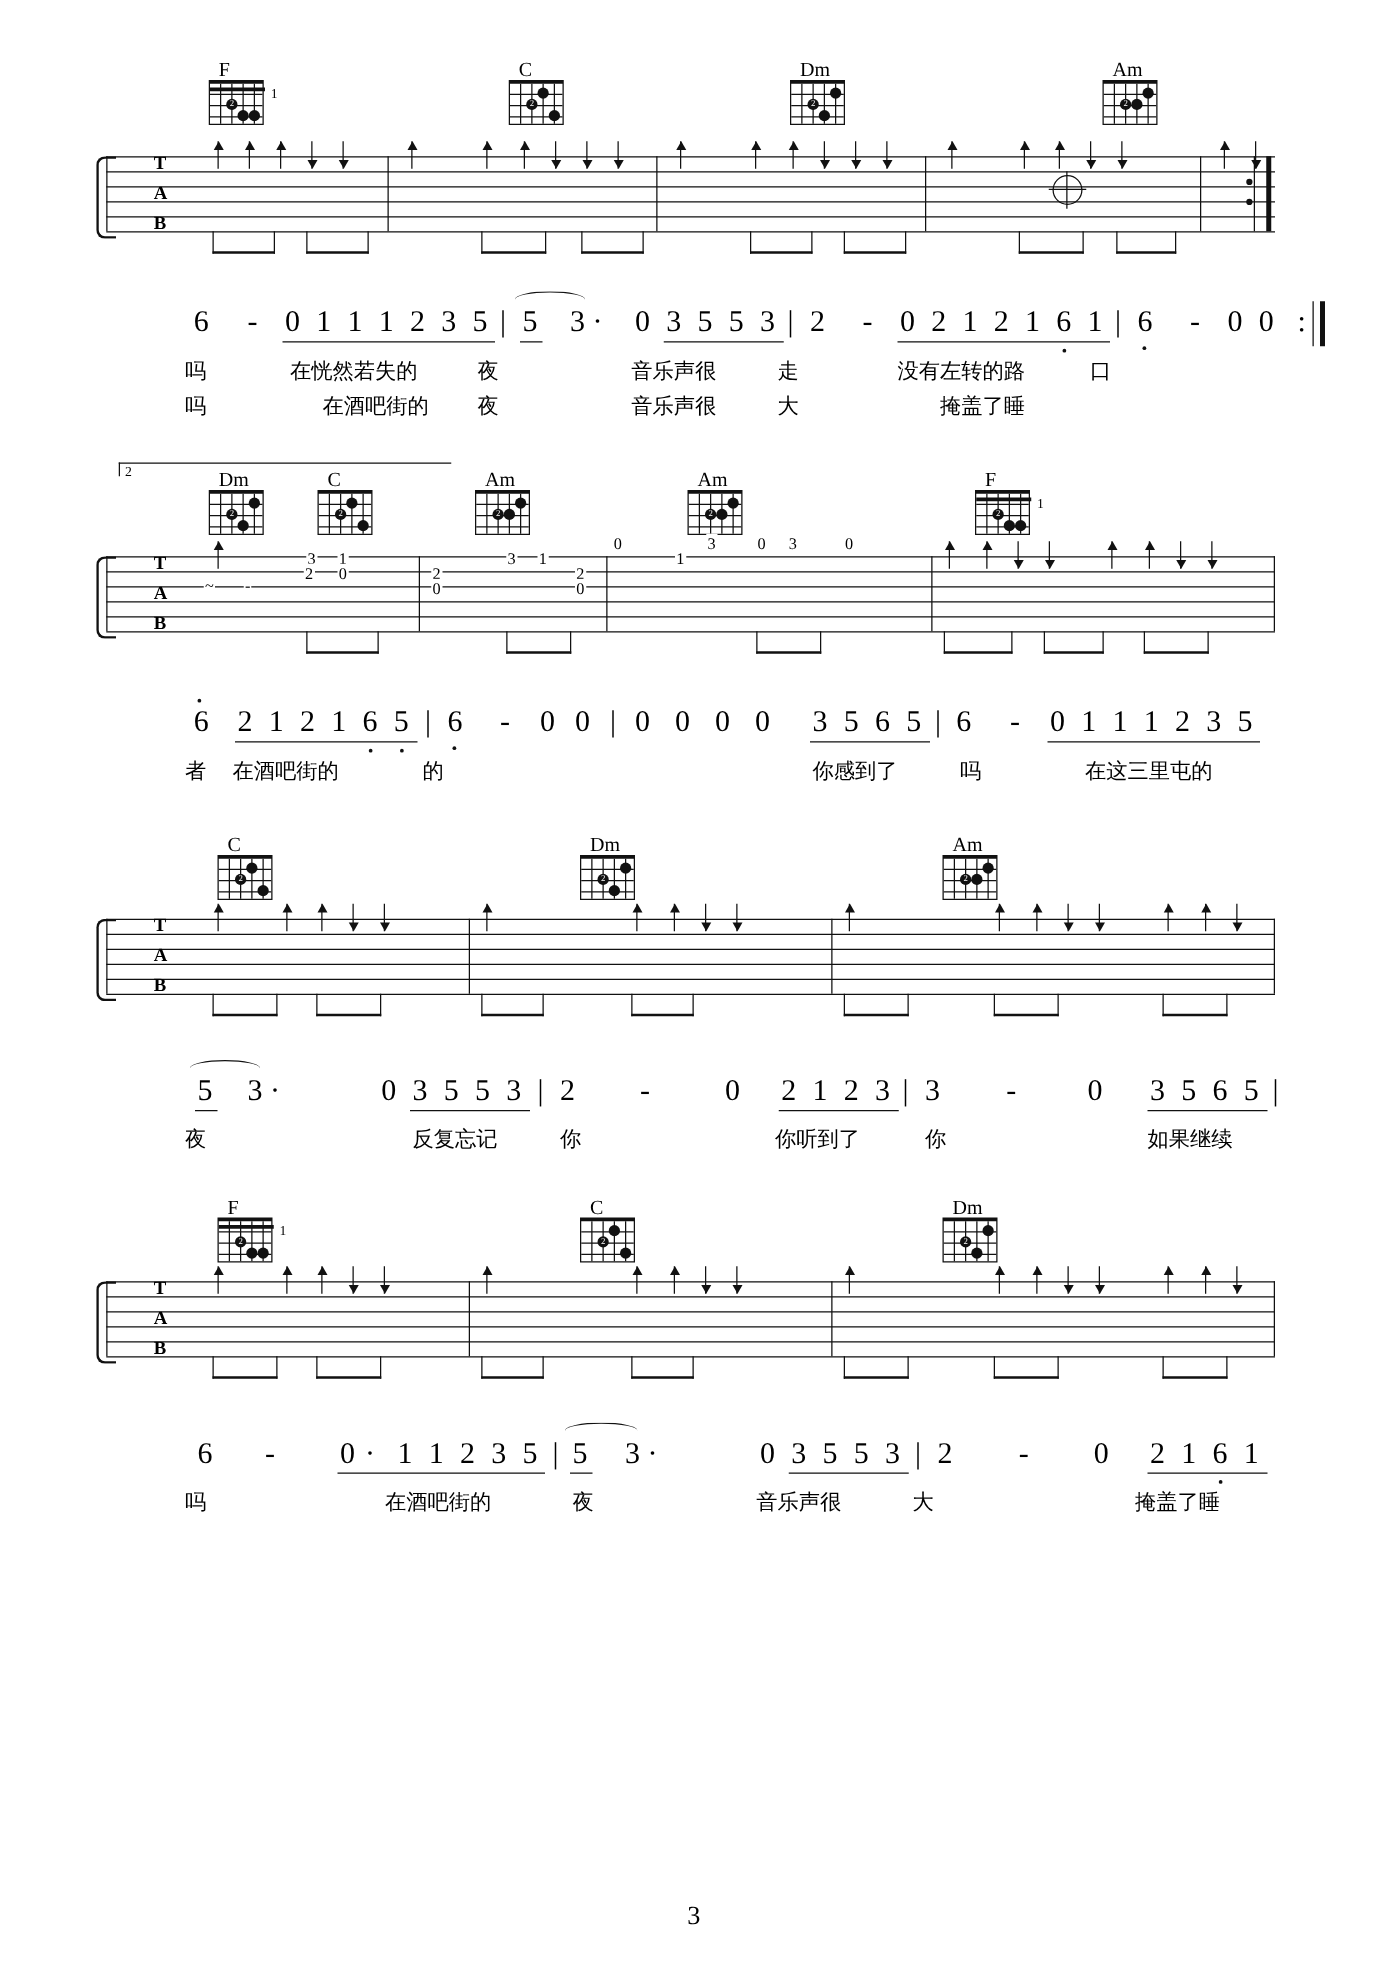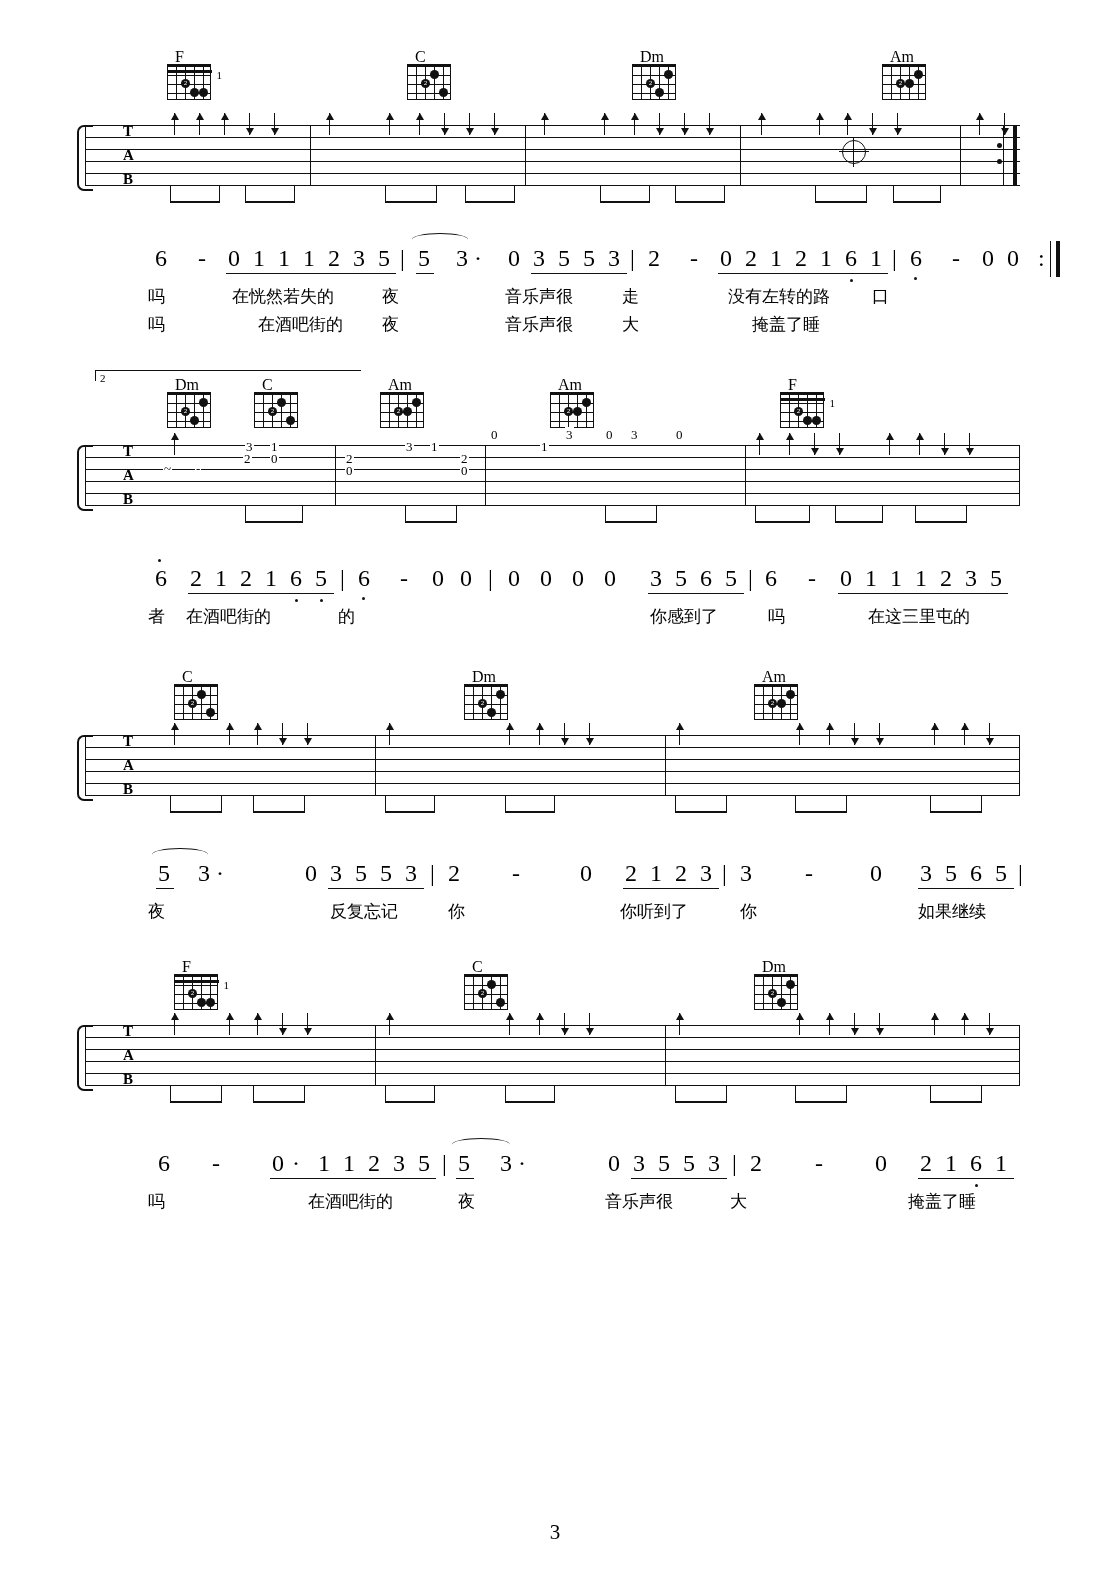--- a/index.html
+++ b/index.html
@@ -384,21 +384,21 @@
       <div class="num" style="left:1007px;top:0;">0</div>
       <div class="num" style="left:1038px;top:0;">:</div>
       <div class="bl" style="position:absolute;left:1050px;top:-4px;width:1px;height:36px;background:#111;"></div>
       <div class="thickbl" style="position:absolute;left:1056px;top:-4px;width:4px;height:36px;background:#111;"></div>
 
       <div class="lyric" style="left:148px;top:40px;">吗</div>
       <div class="lyric" style="left:232px;top:40px;">在恍然若失的</div>
       <div class="lyric" style="left:382px;top:40px;">夜</div>
       <div class="lyric" style="left:505px;top:40px;">音乐声很</div>
       <div class="lyric" style="left:622px;top:40px;">走</div>
-      <div class="lyric" style="left:718px;top:40px;margin-left:10px;">没有左转的路</div>
+      <div class="lyric" style="left:718px;top:40px;">没有左转的路</div>
       <div class="lyric" style="left:872px;top:40px;">口</div>
 
       <div class="lyric" style="left:148px;top:68px;">吗</div>
       <div class="lyric" style="left:258px;top:68px;">在酒吧街的</div>
       <div class="lyric" style="left:382px;top:68px;">夜</div>
       <div class="lyric" style="left:505px;top:68px;">音乐声很</div>
       <div class="lyric" style="left:622px;top:68px;">大</div>
       <div class="lyric" style="left:752px;top:68px;">掩盖了睡</div>
     </div>
   </div>

